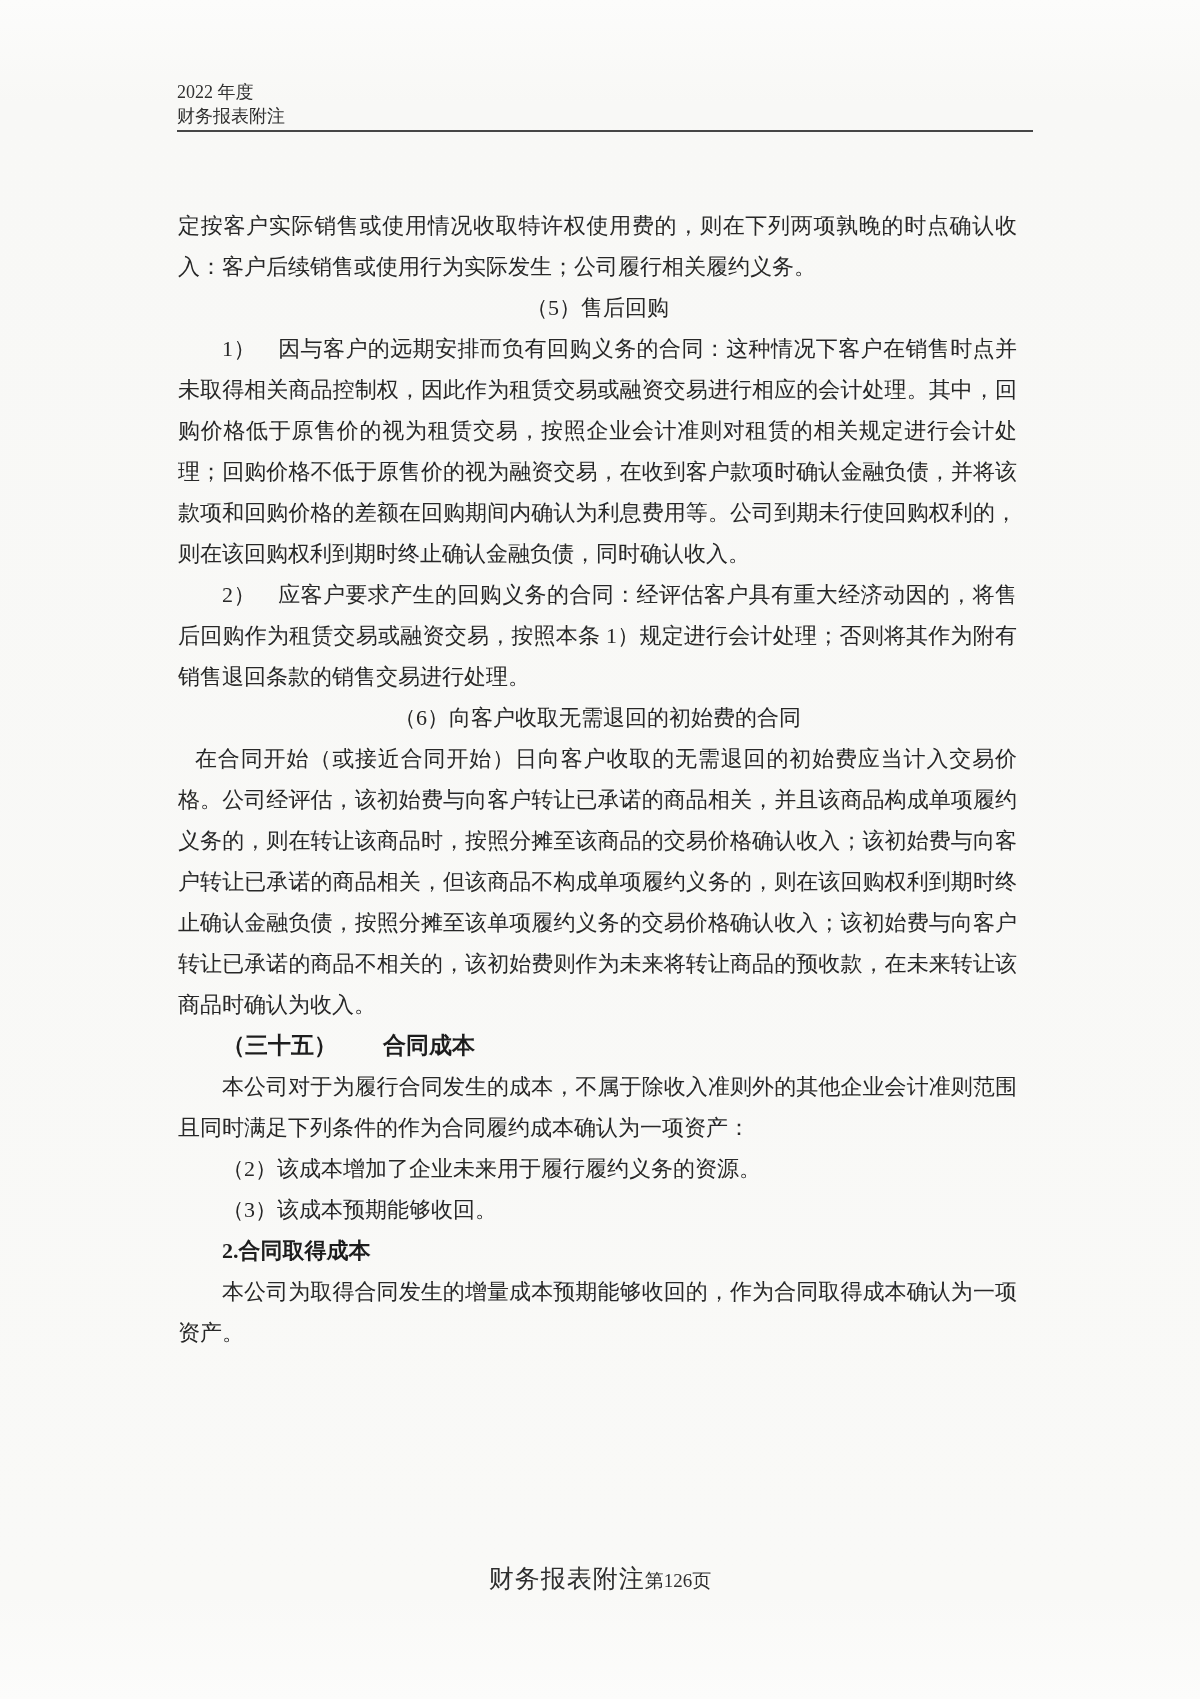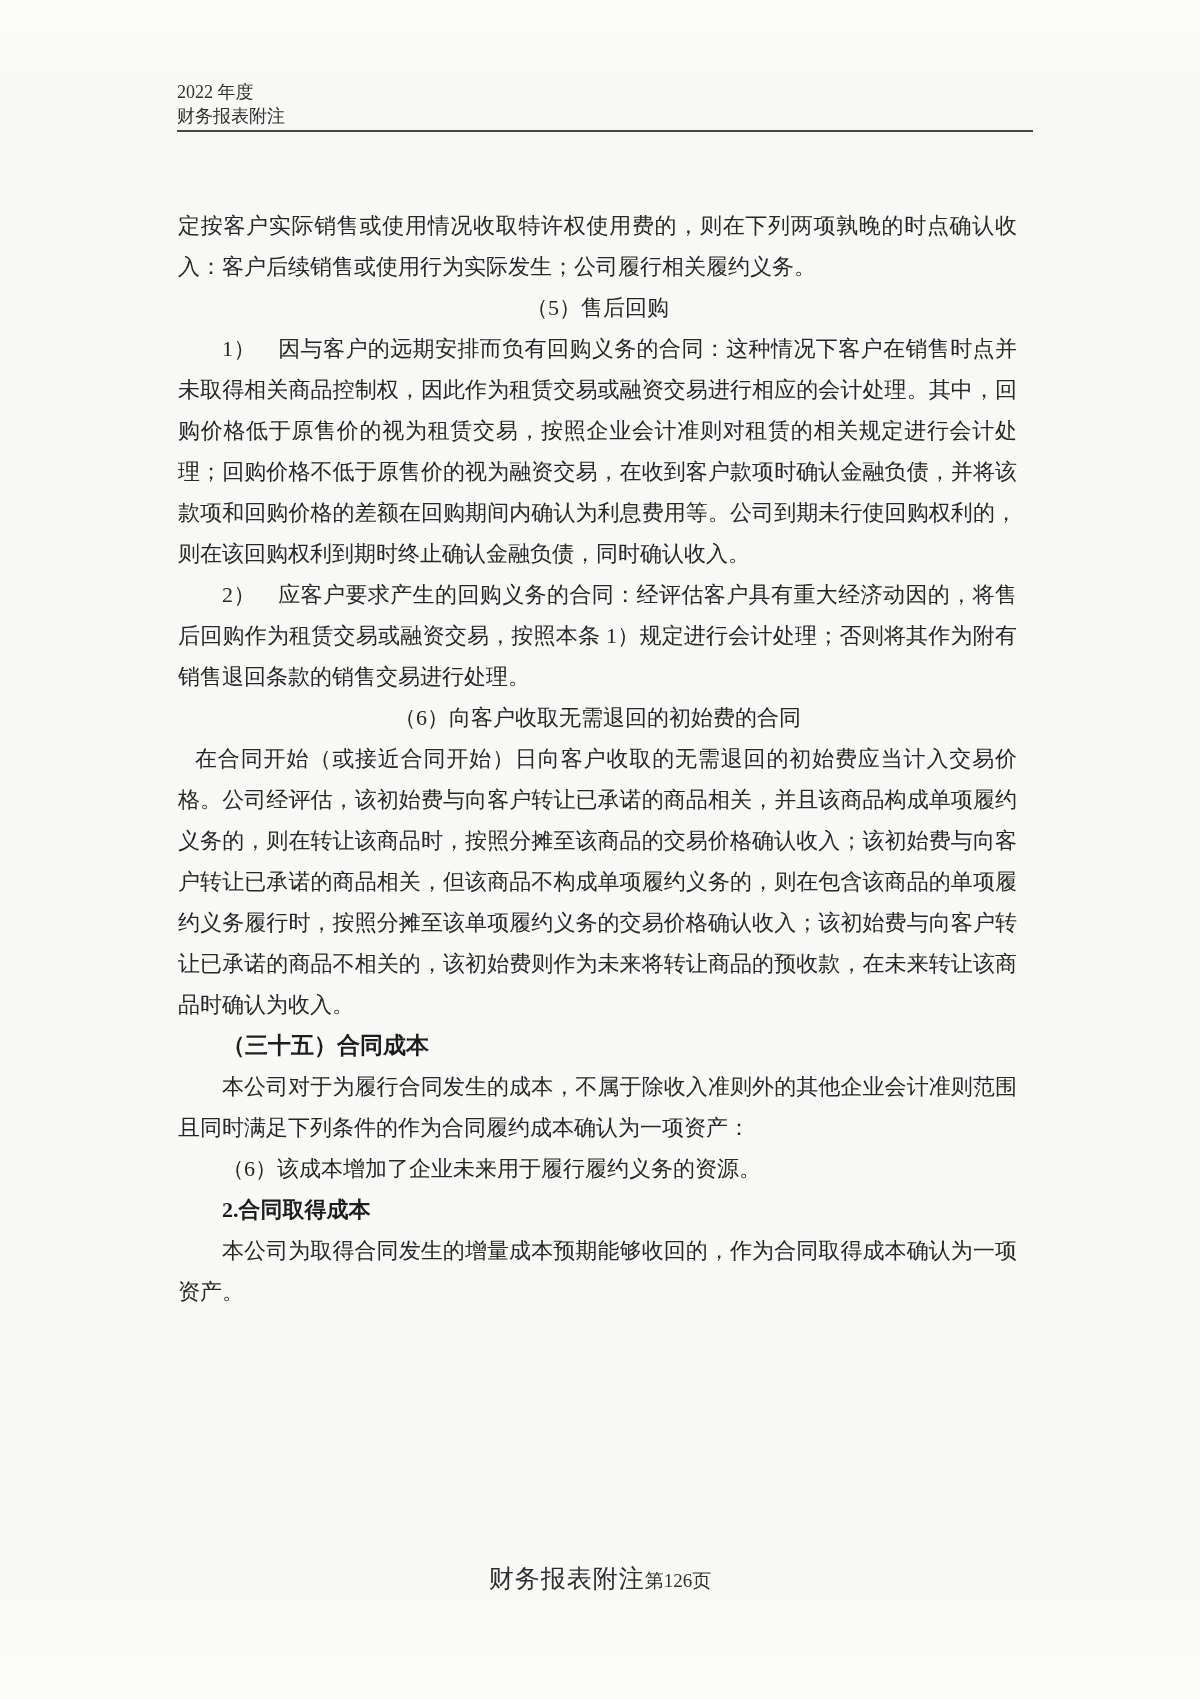--- a/index.html
+++ b/index.html
@@ -30,21 +30,21 @@
   .doc p{margin:0;padding:0;}
   .p-indent{text-indent:44px;}
   .p-cont{margin-left:87px;text-indent:0;}
   .p-item{margin-left:116px;text-indent:0;text-align:center;}
   .p-quote{margin-left:87px;text-indent:17px;}
   .h-sec{
     margin-top:16px;text-indent:44px;
     font-weight:bold;font-size:23px;color:#1d1d1d;
     text-align:left;
   }
-  .h-sec .h-sec-title{}
+  .h-sec .h-sec-title{margin-left:46px;}
   .h-sub{font-weight:bold;text-indent:44px;color:#1d1d1d;text-align:left;}
   .mt6{margin-top:6px;}
   
   .footer{
     position:absolute;left:0;top:1562px;width:1200px;
     text-align:center;color:#2e2e2e;
   }
   .footer .f-title{font-size:25px;letter-spacing:1px;}
   .footer .f-page{font-size:19px;}
 </style>
@@ -57,24 +57,25 @@
     <div>2022 年度</div>
     <div>财务报表附注</div>
   </div>
 
   <div class="doc">
     <p class="p-cont">定按客户实际销售或使用情况收取特许权使用费的，则在下列两项孰晚的时点确认收入：客户后续销售或使用行为实际发生；公司履行相关履约义务。</p>
     <p class="p-item">（5）售后回购</p>
     <p class="p-indent">1）　因与客户的远期安排而负有回购义务的合同：这种情况下客户在销售时点并未取得相关商品控制权，因此作为租赁交易或融资交易进行相应的会计处理。其中，回购价格低于原售价的视为租赁交易，按照企业会计准则对租赁的相关规定进行会计处理；回购价格不低于原售价的视为融资交易，在收到客户款项时确认金融负债，并将该款项和回购价格的差额在回购期间内确认为利息费用等。公司到期未行使回购权利的，则在该回购权利到期时终止确认金融负债，同时确认收入。</p>
     <p class="p-indent">2）　应客户要求产生的回购义务的合同：经评估客户具有重大经济动因的，将售后回购作为租赁交易或融资交易，按照本条 1）规定进行会计处理；否则将其作为附有销售退回条款的销售交易进行处理。</p>
     <p class="p-item">（6）向客户收取无需退回的初始费的合同</p>
-    <p class="p-quote">在合同开始（或接近合同开始）日向客户收取的无需退回的初始费应当计入交易价格。公司经评估，该初始费与向客户转让已承诺的商品相关，并且该商品构成单项履约义务的，则在转让该商品时，按照分摊至该商品的交易价格确认收入；该初始费与向客户转让已承诺的商品相关，但该商品不构成单项履约义务的，则在包含该商品的单项履约义务履行时，按照分摊至该单项履约义务的交易价格确认收入；该初始费与向客户转让已承诺的商品不相关的，该初始费则作为未来将转让商品的预收款，在未来转让该商品时确认为收入。</p>
+    <p class="p-quote">在合同开始（或接近合同开始）日向客户收取的无需退回的初始费应当计入交易价格。公司经评估，该初始费与向客户转让已承诺的商品相关，并且该商品构成单项履约义务的，则在转让该商品时，按照分摊至该商品的交易价格确认收入；该初始费与向客户转让已承诺的商品相关，但该商品不构成单项履约义务的，则在该回购权利到期时终止确认金融负债，按照分摊至该单项履约义务的交易价格确认收入；该初始费与向客户转让已承诺的商品不相关的，该初始费则作为未来将转让商品的预收款，在未来转让该商品时确认为收入。</p>
     <p class="h-sec"><span>（三十五）</span><span class="h-sec-title">合同成本</span></p>
     <p class="p-indent">本公司对于为履行合同发生的成本，不属于除收入准则外的其他企业会计准则范围且同时满足下列条件的作为合同履约成本确认为一项资产：</p>
-    <p class="p-indent">（6）该成本增加了企业未来用于履行履约义务的资源。</p>
+    <p class="p-indent">（2）该成本增加了企业未来用于履行履约义务的资源。</p>
+    <p class="p-indent">（3）该成本预期能够收回。</p>
     <p class="h-sub">2.合同取得成本</p>
     <p class="p-indent">本公司为取得合同发生的增量成本预期能够收回的，作为合同取得成本确认为一项资产。</p>
   </div>
 
   <div class="footer">
     <span class="f-title">财务报表附注</span><span class="f-page">第126页</span>
   </div>
 
 </div>
 

